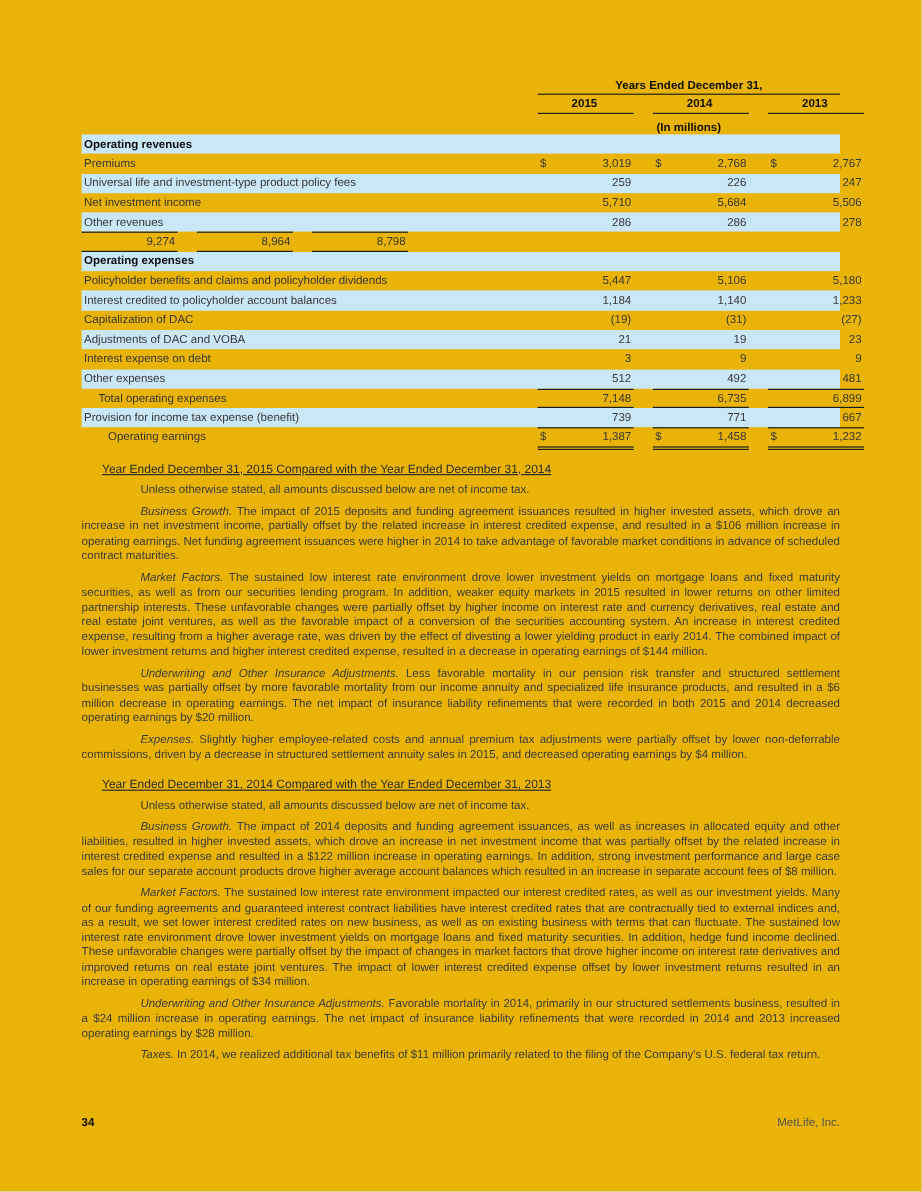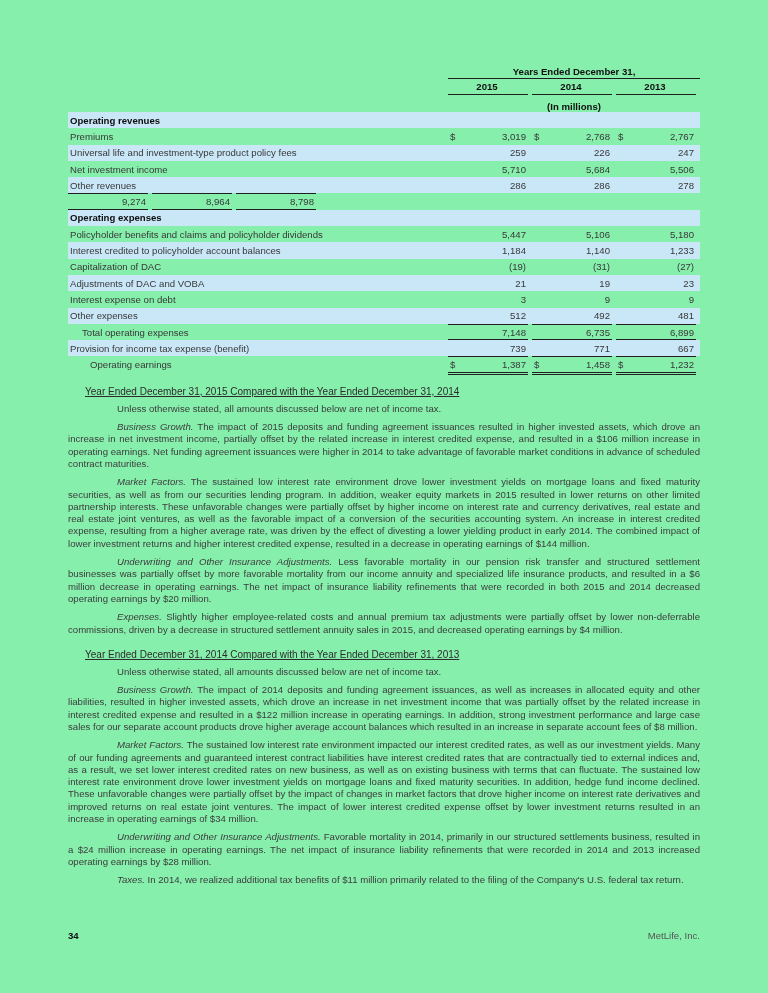--- a/index.html
+++ b/index.html
@@ -1,18 +1,18 @@
 <!DOCTYPE html>
 <html><head>
 <meta charset="utf-8">
 <style>
   html,body { margin:0; padding:0; background:#e8e8e8; }
   .page {
     position:relative; width:768px; height:993px; margin:0 auto;
-    background:#86efac; font-family:"Liberation Sans", sans-serif;
+    background:#eab308; font-family:"Liberation Sans", sans-serif;
     color:#383838; overflow:hidden;
   }
   .content { position:absolute; left:68px; top:64px; width:632px; }
 
   
   .fintable { width:632px; }
   .trow { display:flex; align-items:center; height:16.3px; }
   .hrow { display:flex; align-items:flex-end; }
   .hspacer { width:380px; flex:0 0 380px; }
   .yspan { width:252px; flex:0 0 252px; text-align:center; font-weight:bold; font-size:9.6px; color:#101010; }
@@ -24,21 +24,21 @@
   .hrow3 .yspan { padding-top:2px; }
 
   .lcell { width:380px; flex:0 0 380px; padding-left:2px; font-size:9.6px; white-space:nowrap; overflow:hidden; box-sizing:border-box; }
   .lcell.ind1 { padding-left:14px; }
   .lcell.ind2 { padding-left:22px; }
   .ycell {
     width:80px; flex:0 0 80px; height:100%; box-sizing:border-box;
     display:flex; align-items:center; justify-content:flex-end;
     font-size:9.6px; padding-right:2px; position:relative;text-align:right;
   }
-  .ycell + .ycell { margin-left:4px; }
+  .ycell + .ycell { margin-left:16px; }
   .ycell .dollar { margin-right:auto; padding-left:2px; }
   .ycell.ra { border-top:1px solid #1f1f1f; }
   .ycell.rb { border-bottom:1px solid #1f1f1f; }
   .ycell.dbl { border-bottom:1px solid #1f1f1f; }
   .ycell.dbl::after {
     content:""; position:absolute; left:0; right:0; bottom:-3px;
     border-bottom:1px solid #1f1f1f;
   }
   .tbody .trow:nth-child(odd) { background:#cae7f8; }
   .section-row .lcell { width:100%; flex:1 1 auto; font-weight:bold; color:#0d0d0d; }

